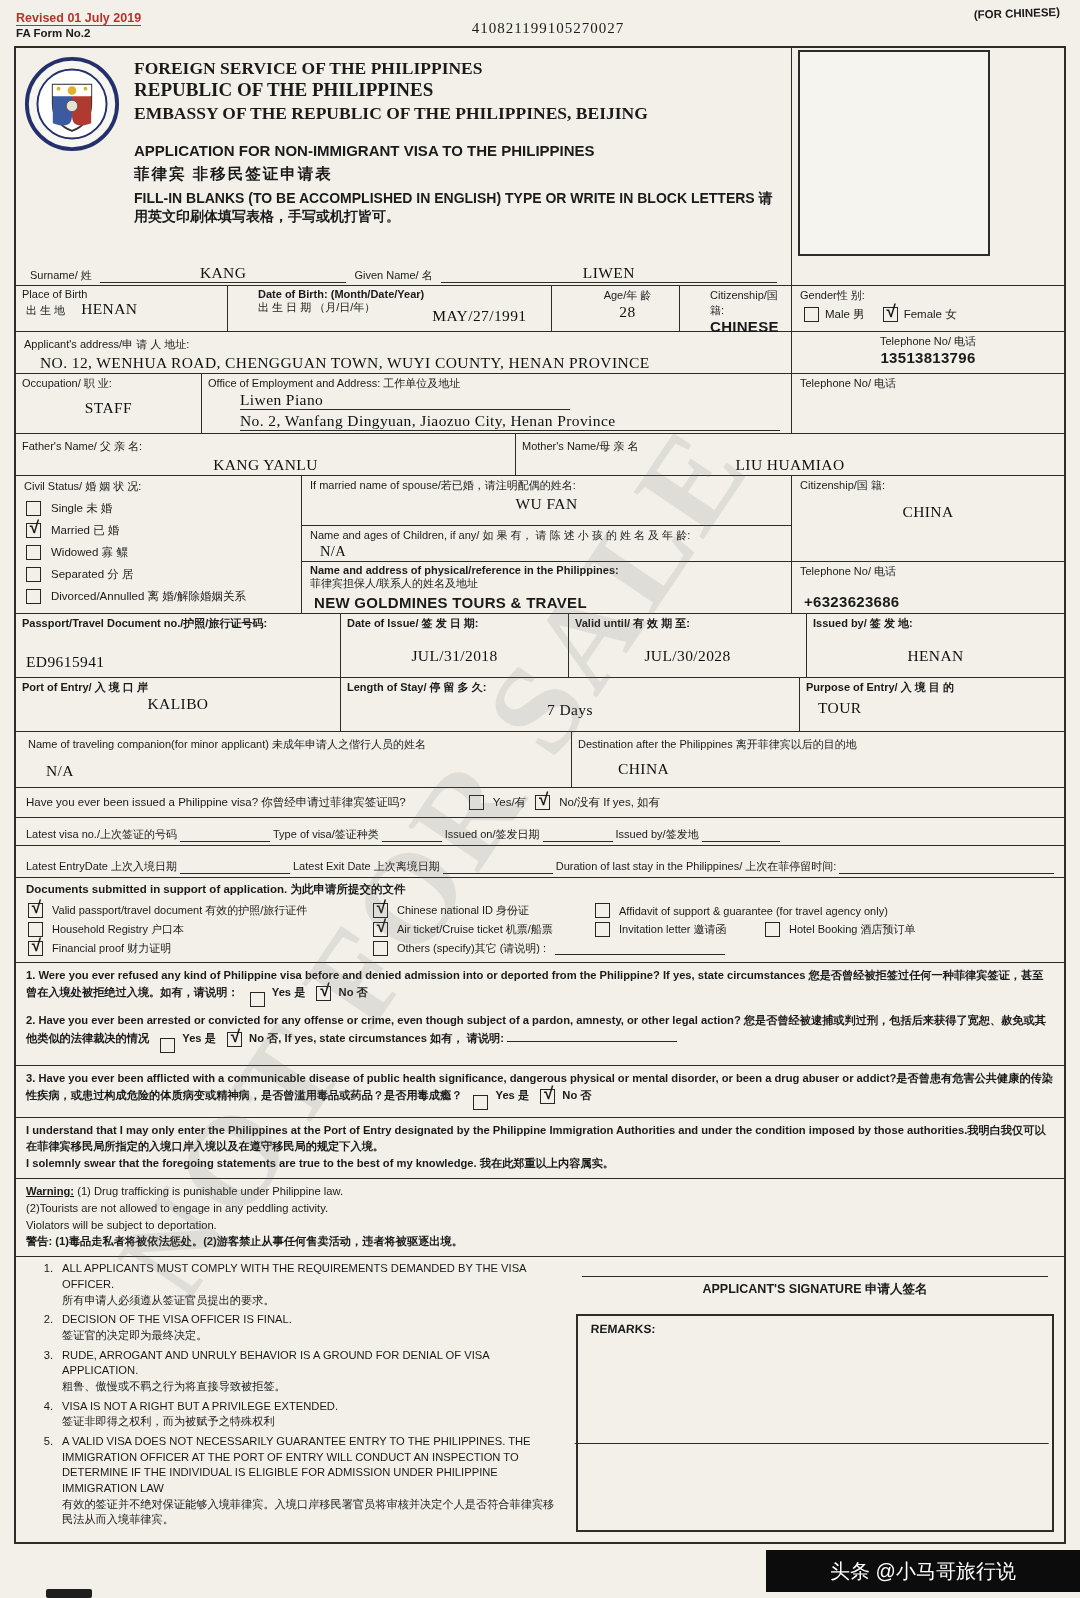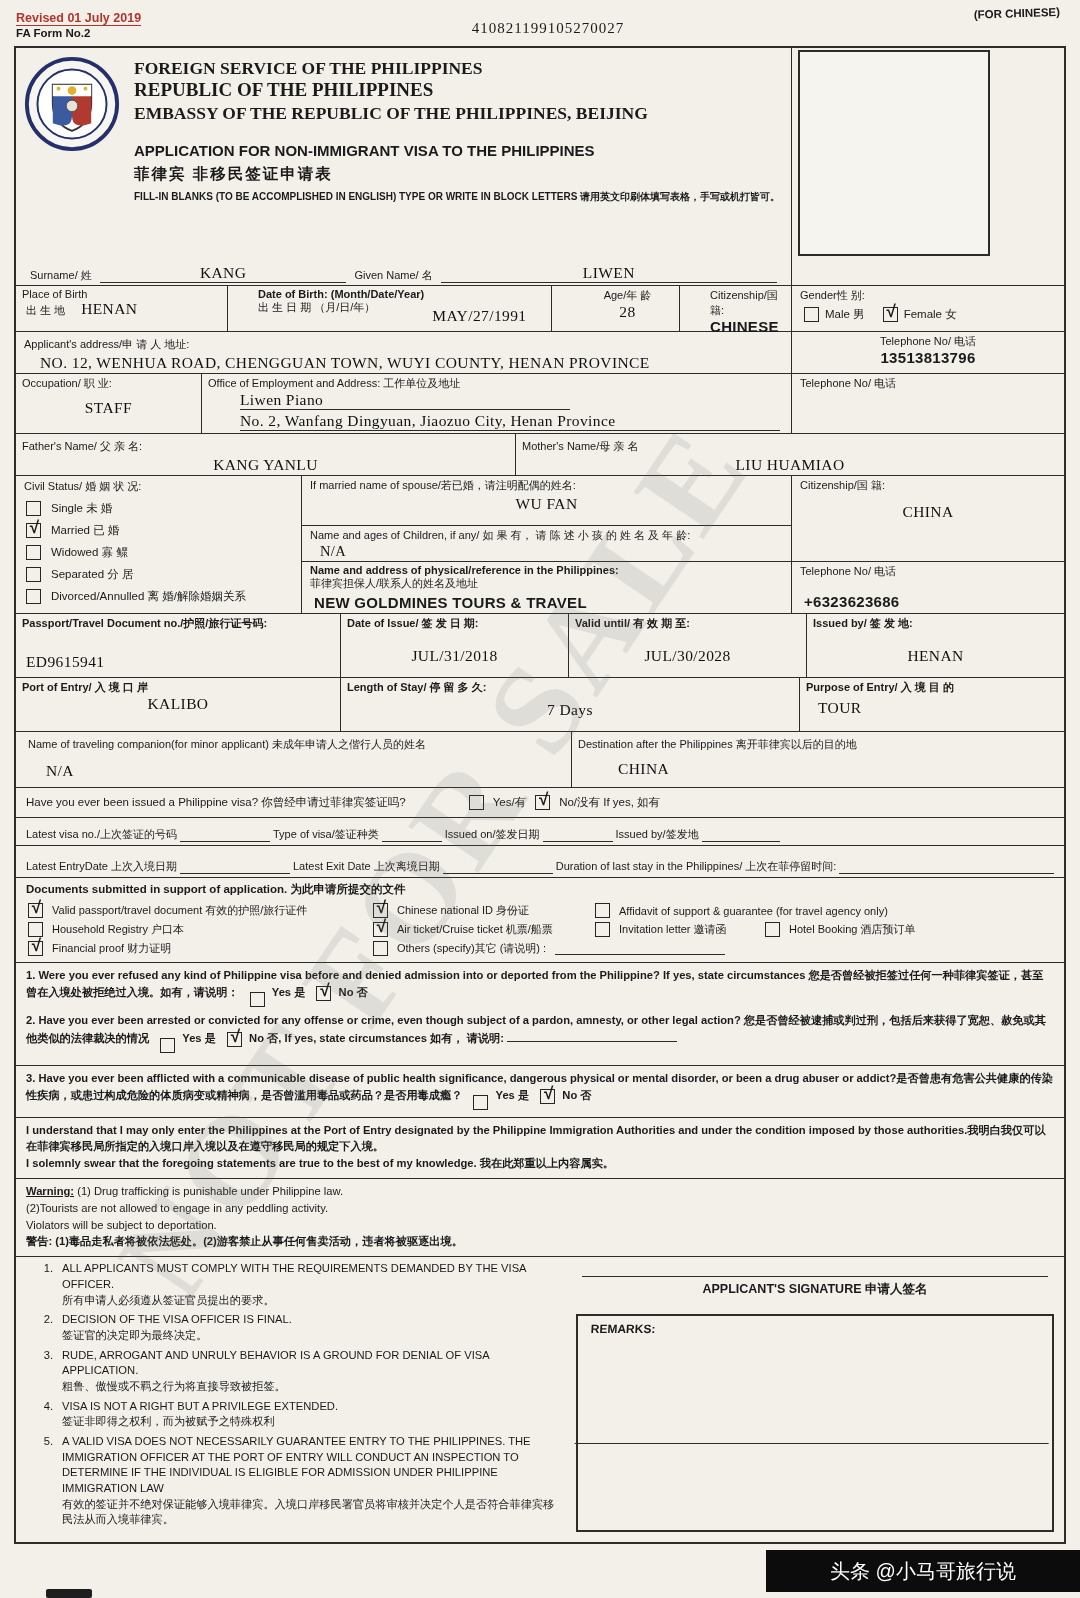--- a/index.html
+++ b/index.html
@@ -44,21 +44,21 @@
   .topleft { flex:1; border-right:1.2px solid #2e2c29; display:flex; flex-direction:column; }
   .topright { width:272px; display:flex; flex-direction:column; }
   .hdr { height:210px; display:flex; padding:8px 6px 0 8px; }
   .logo { width:106px; }
   .hdrtext { flex:1; padding-left:4px; }
   .gov { font-family:"Liberation Serif","DejaVu Serif",serif; font-weight:bold; }
   .gov1 { font-size:19px; }
   .gov2,.gov3 { font-size:17.5px; margin-top:2px; }
   .apptitle { margin-top:18px; font-size:15px; font-weight:bold; }
   .apptitle-cn { font-size:15.5px; font-weight:bold; margin-top:5px; letter-spacing:2px; }
-  .instr { font-size:10px; font-weight:bold; margin-top:5px; }
+  .instr { font-size:14px; font-weight:bold; margin-top:5px; }
   .surnamerow { height:28px; display:flex; align-items:flex-end; gap:8px; padding:0 14px 2px 14px; border-bottom:1.5px solid #2e2c29; }
   .fillu { border-bottom:1.5px solid #2e2c29; text-align:center; }
   .f1 { flex:1.1; } .f2 { flex:1.5; }
   .birthrow { display:flex; height:46px; border-bottom:1.5px solid #2e2c29;gap:24px; }
   .c-pob { width:212px; }
   .pob2 { display:flex; gap:16px; align-items:flex-end; padding-left:4px; }
   .c-dob { width:300px; display:flex; gap:8px; }
   .dobval { align-self:flex-end; padding-bottom:4px; }
   .c-age { width:104px; text-align:center; }
   .c-cit { flex:1; }

